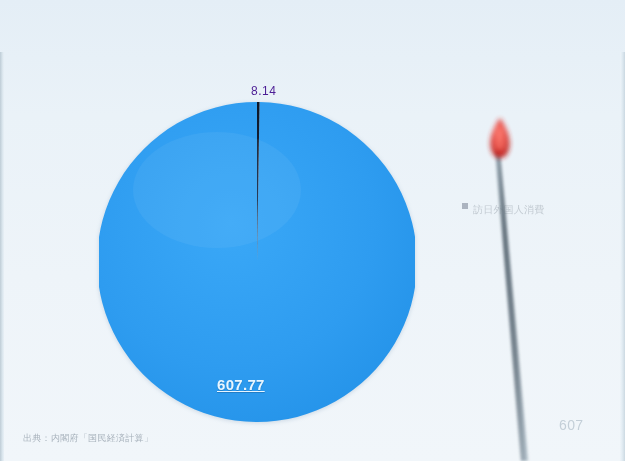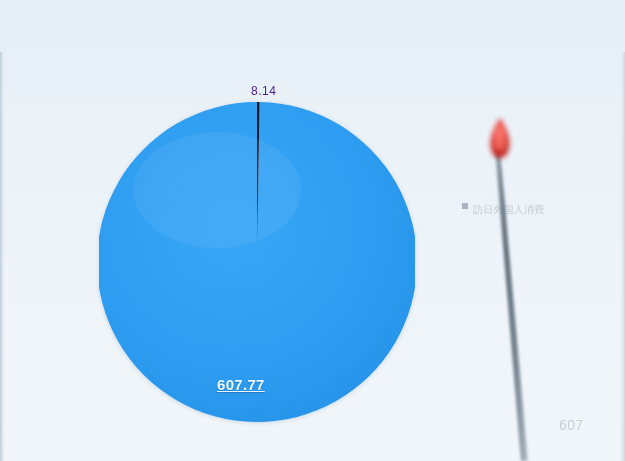--- a/index.html
+++ b/index.html
@@ -224,20 +224,21 @@
 
   <div class="legend">
     <div class="legend-row">
       <span class="legend-swatch navy"></span>
       <span class="legend-label">訪日外国人消費</span>
     </div>
   </div>
 
   <div class="stray-value">607</div>
 
+  <div class="source-note">出典：内閣府「国民経済計算」</div>
 
   <svg class="pointer-stick" viewBox="0 0 625 461">
     <defs>
       <linearGradient id="shaftGrad" x1="0" y1="0" x2="1" y2="0">
         <stop offset="0%" stop-color="#9fb0bc"></stop>
         <stop offset="28%" stop-color="#5d6b76"></stop>
         <stop offset="62%" stop-color="#6f7d88"></stop>
         <stop offset="100%" stop-color="#aebdc8"></stop>
       </linearGradient>
       <radialGradient id="tipGrad" cx="45%" cy="38%" r="65%">

